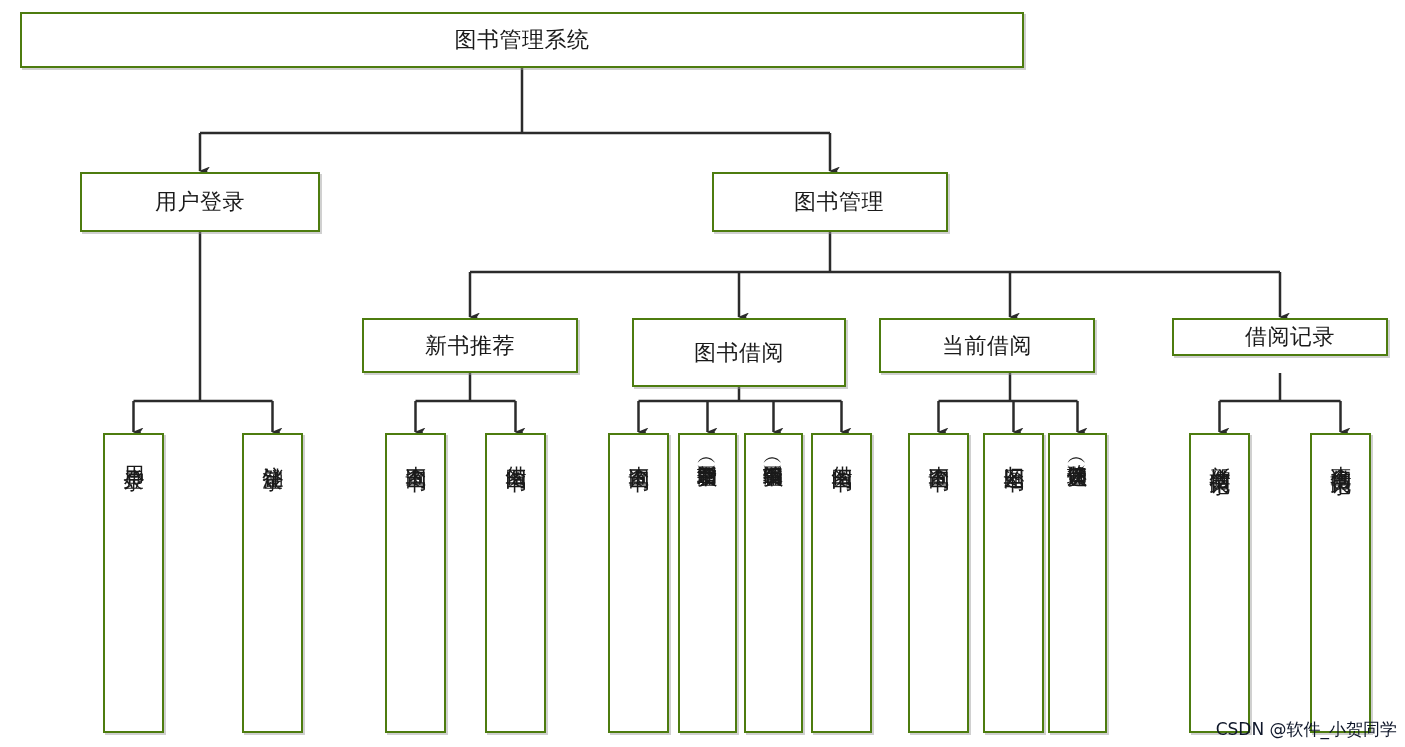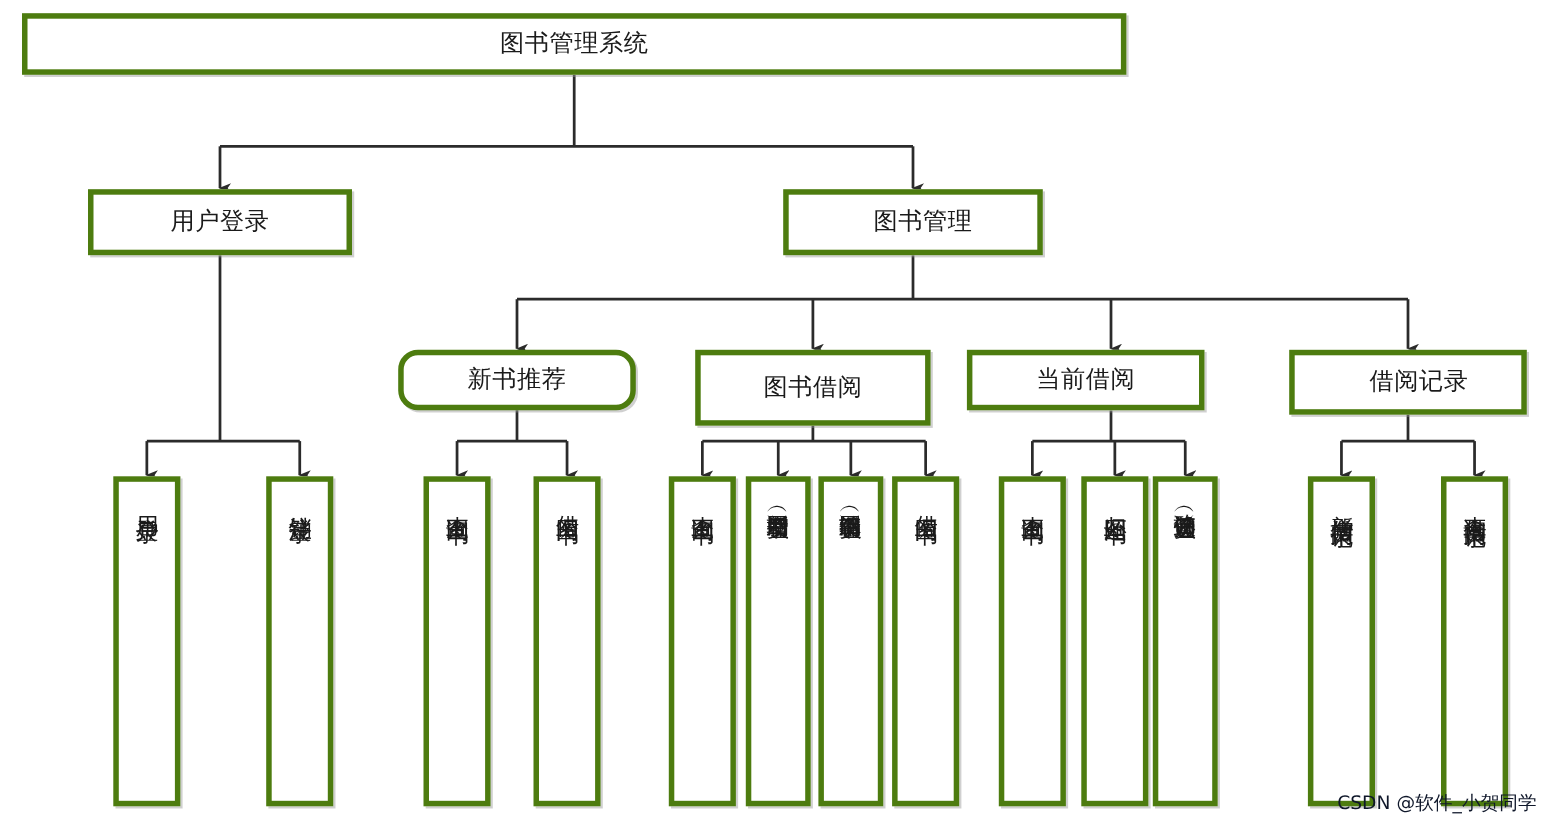--- a/index.html
+++ b/index.html
@@ -25,21 +25,21 @@
     left: 0;
     top: 0;
     width: 1405px;
     height: 747px;
     pointer-events: none;
   }
   .node {
     position: absolute;
     box-sizing: border-box;
     background: #ffffff;
-    border: 5px solid #4d7c0f;
+    border: 2px solid #4d7c0f;
     display: flex;
     align-items: center;
     justify-content: center;
     box-shadow: 2px 2px 0 rgba(150,150,150,0.45);
   }
   .node .label {
     color: #1a1a1a;
     text-align: center;
     line-height: 1.15;
     letter-spacing: 0.5px;
@@ -126,30 +126,30 @@
   <div id="node-layer">
       <div class="node horizontal" style="left: 20px; top: 12px; width: 1004px; height: 56px;">
         <span class="label">图书管理系统</span>
       </div>
       <div class="node horizontal" style="left: 80px; top: 172px; width: 240px; height: 60px;">
         <span class="label">用户登录</span>
       </div>
       <div class="node horizontal" style="left: 712px; top: 172px; width: 236px; height: 60px; padding-left: 18px;">
         <span class="label">图书管理</span>
       </div>
-      <div class="node horizontal" style="left: 362px; top: 318px; width: 216px; height: 55px; border-radius: 18px;">
+      <div class="node horizontal" style="left: 362px; top: 318px; width: 216px; height: 55px;">
         <span class="label">新书推荐</span>
       </div>
       <div class="node horizontal" style="left: 632px; top: 318px; width: 214px; height: 69px;">
         <span class="label">图书借阅</span>
       </div>
       <div class="node horizontal" style="left: 879px; top: 318px; width: 216px; height: 55px;">
         <span class="label">当前借阅</span>
       </div>
-      <div class="node horizontal" style="left: 1172px; top: 318px; width: 216px; height: 59px; padding-left: 20px;">
+      <div class="node horizontal" style="left: 1172px; top: 318px; width: 216px; height: 38px; padding-left: 20px;">
         <span class="label">借阅记录</span>
       </div>
       <div class="node vertical" style="left: 103px; top: 433px; width: 61px; height: 300px;">
         <span class="label">用户登录</span>
       </div>
       <div class="node vertical" style="left: 242px; top: 433px; width: 61px; height: 300px;">
         <span class="label">注销登录</span>
       </div>
       <div class="node vertical" style="left: 385px; top: 433px; width: 61px; height: 300px;">
         <span class="label">查询图书</span>

